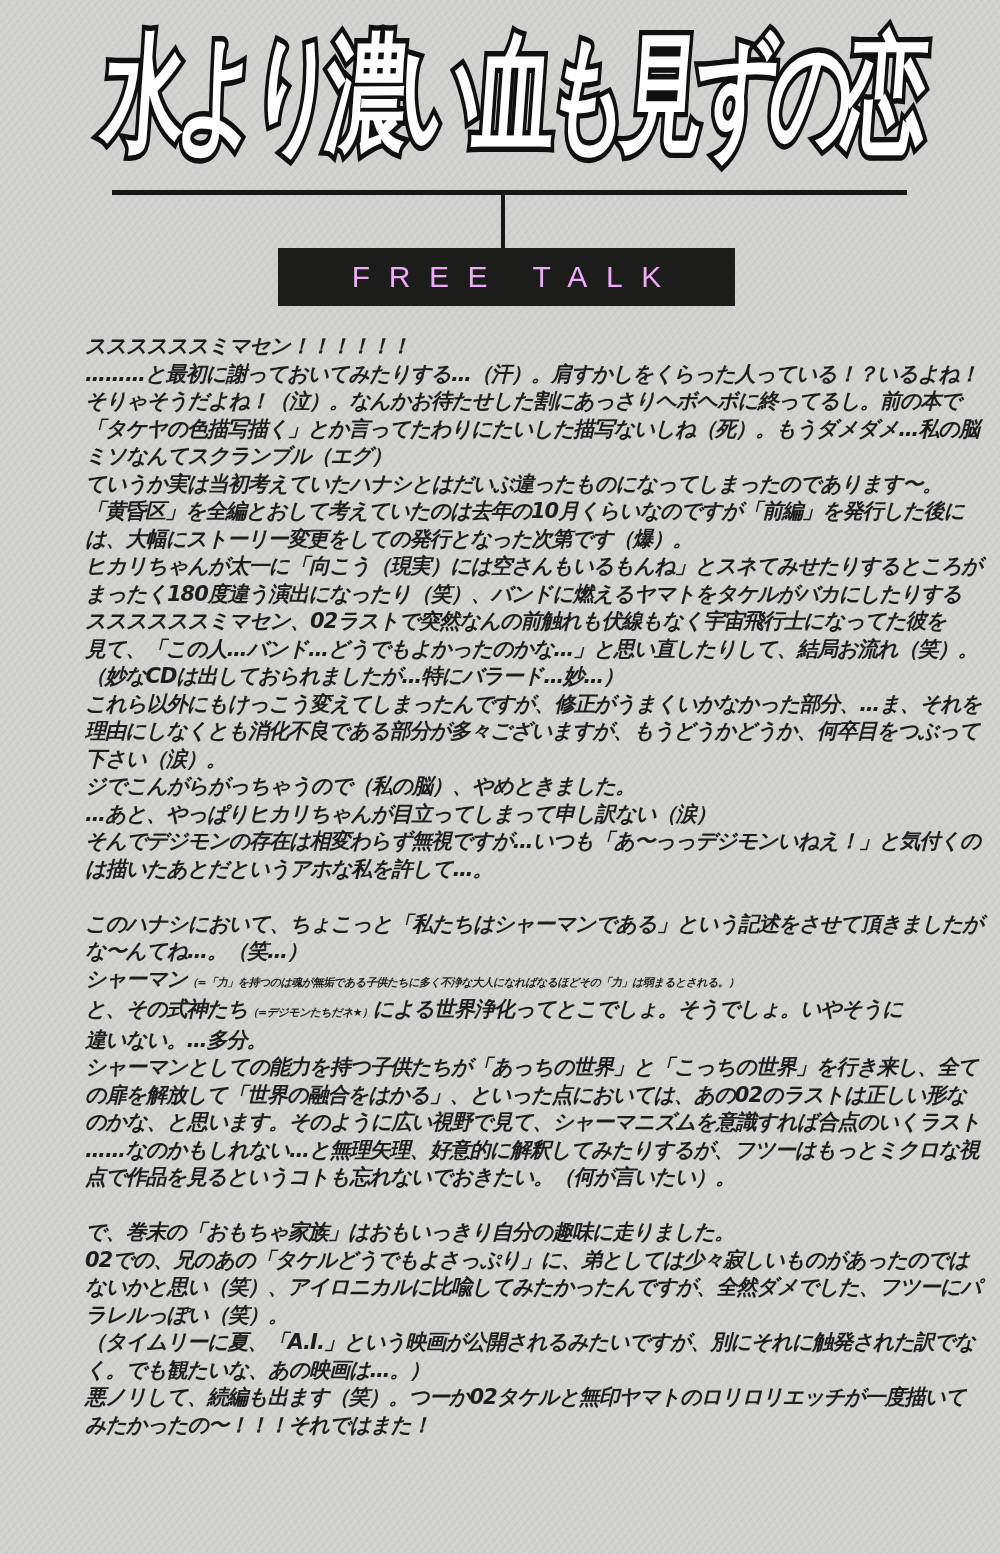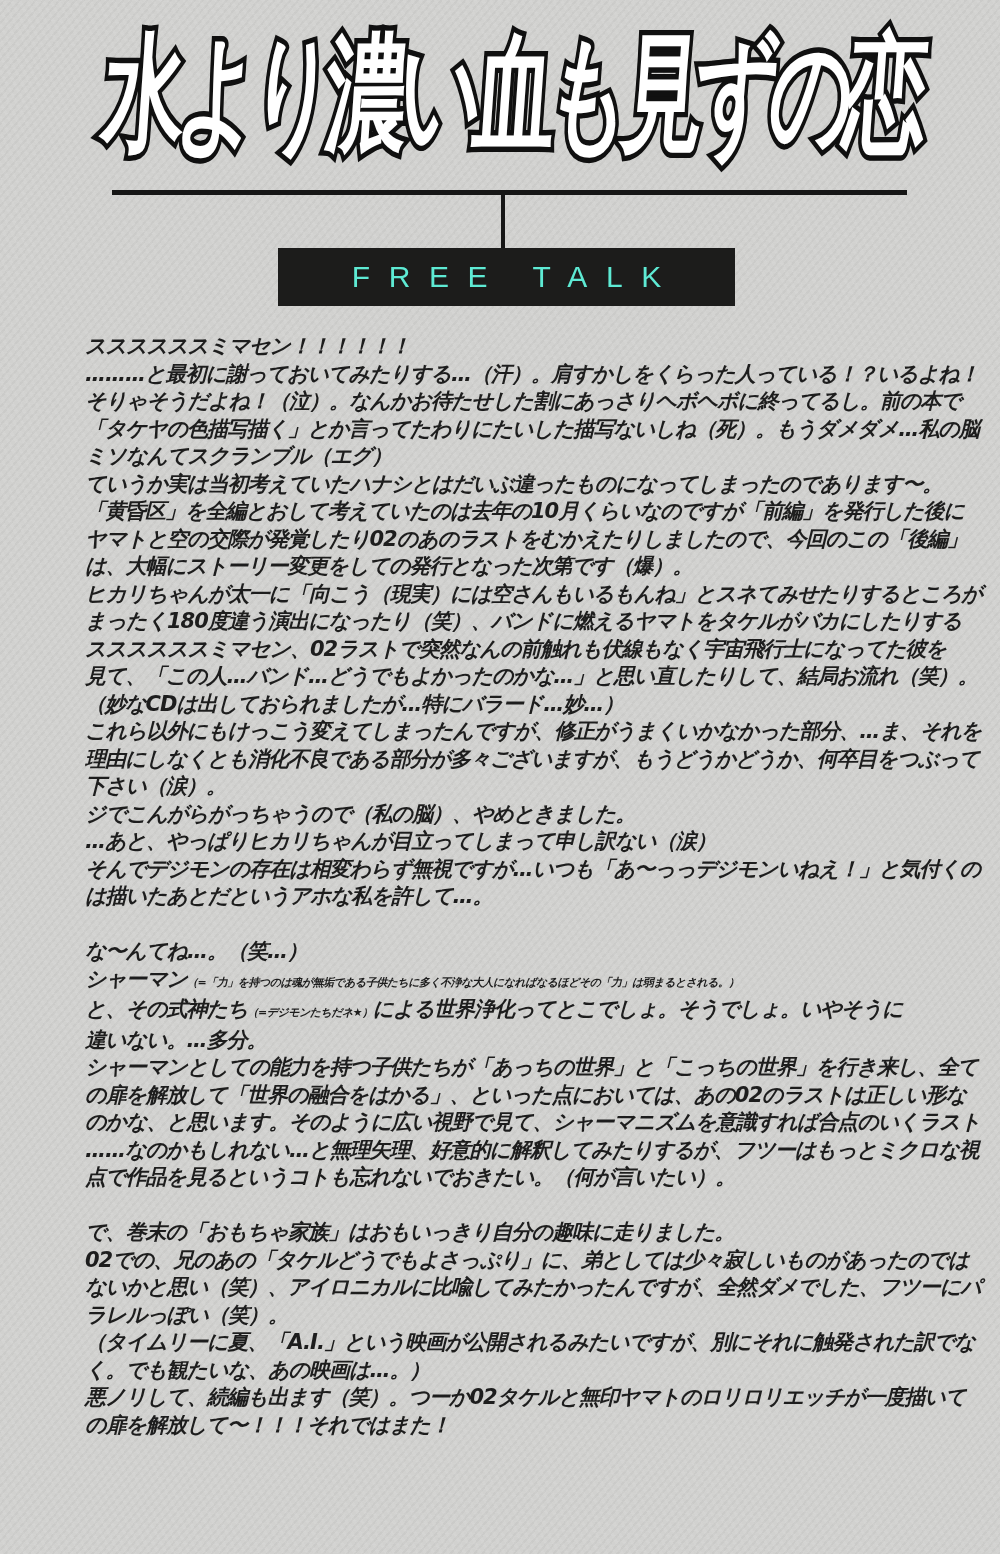--- a/index.html
+++ b/index.html
@@ -36,21 +36,21 @@
   .connector{
     position:absolute;left:501px;top:190px;width:4px;height:60px;background:#161616;
   }
   .banner{
     position:absolute;left:278px;top:248px;width:457px;height:58px;
     background:#1c1c1b;
     display:flex;align-items:center;justify-content:center;
   }
   .banner span{
     font-family:"Liberation Sans",sans-serif;
-    color:#5eead4;font-size:30px;font-weight:400;
+    color:#f0abfc;font-size:30px;font-weight:400;
     letter-spacing:0.62em;text-indent:0.62em;white-space:nowrap;
   }
   .body-lines{
     position:absolute;left:85px;top:333px;width:880px;
     font-size:21px;line-height:27.5px;font-weight:bold;
     color:#1d1d1d;letter-spacing:-1px;white-space:nowrap;font-style:italic;
   }
   .body-lines .line{min-height:27.5px;}
   .body-lines .small{font-size:11px;letter-spacing:-0.5px;}
 </style>
@@ -65,47 +65,47 @@
     <span>FREE TALK</span>
   </div>
   <div class="body-lines" id="body-lines">
       <div class="line"><span>ススススススミマセン！！！！！！</span></div>
       <div class="line"><span>………と最初に謝っておいてみたりする…（汗）。肩すかしをくらった人っている！？いるよね！</span></div>
       <div class="line"><span>そりゃそうだよね！（泣）。なんかお待たせした割にあっさりヘボヘボに終ってるし。前の本で</span></div>
       <div class="line"><span>「タケヤの色描写描く」とか言ってたわりにたいした描写ないしね（死）。もうダメダメ…私の脳</span></div>
       <div class="line"><span>ミソなんてスクランブル（エグ）</span></div>
       <div class="line"><span>ていうか実は当初考えていたハナシとはだいぶ違ったものになってしまったのであります〜。</span></div>
       <div class="line"><span>「黄昏区」を全編とおして考えていたのは去年の10月くらいなのですが「前編」を発行した後に</span></div>
-      <div class="line"><span>ヤマトと空の交際が発覚したり02のあのラストをむかえたりしましたので、今回のこの「後編」</span></div>
       <div class="line"><span>は、大幅にストーリー変更をしての発行となった次第です（爆）。</span></div>
       <div class="line"><span>ヒカリちゃんが太一に「向こう（現実）には空さんもいるもんね」とスネてみせたりするところが</span></div>
       <div class="line"><span>まったく180度違う演出になったり（笑）、バンドに燃えるヤマトをタケルがバカにしたりする</span></div>
       <div class="line"><span>ススススススミマセン、02ラストで突然なんの前触れも伏線もなく宇宙飛行士になってた彼を</span></div>
       <div class="line"><span>見て、「この人…バンド…どうでもよかったのかな…」と思い直したりして、結局お流れ（笑）。</span></div>
       <div class="line"><span> （妙なCDは出しておられましたが…特にバラード…妙…）</span></div>
       <div class="line"><span>これら以外にもけっこう変えてしまったんですが、修正がうまくいかなかった部分、…ま、それを</span></div>
       <div class="line"><span>理由にしなくとも消化不良である部分が多々ございますが、もうどうかどうか、何卒目をつぶって</span></div>
       <div class="line"><span>下さい（涙）。</span></div>
       <div class="line"><span>ジでこんがらがっちゃうので（私の脳）、やめときました。</span></div>
       <div class="line"><span>…あと、やっぱりヒカリちゃんが目立ってしまって申し訳ない（涙）</span></div>
       <div class="line"><span>そんでデジモンの存在は相変わらず無視ですが…いつも「あ〜っっデジモンいねえ！」と気付くの</span></div>
       <div class="line"><span>は描いたあとだというアホな私を許して…。</span></div>
       <div class="line"><span></span></div>
+      <div class="line"><span>このハナシにおいて、ちょこっと「私たちはシャーマンである」という記述をさせて頂きましたが</span></div>
       <div class="line"><span>な〜んてね…。（笑…）</span></div>
       <div class="line"><span>シャーマン</span><span class="small">（=「力」を持つのは魂が無垢である子供たちに多く不浄な大人になればなるほどその「力」は弱まるとされる。）</span></div>
       <div class="line"><span>と、その式神たち</span><span class="small">（=デジモンたちだネ★）</span><span>による世界浄化ってとこでしょ。そうでしょ。いやそうに</span></div>
       <div class="line"><span>違いない。…多分。</span></div>
       <div class="line"><span>シャーマンとしての能力を持つ子供たちが「あっちの世界」と「こっちの世界」を行き来し、全て</span></div>
       <div class="line"><span>の扉を解放して「世界の融合をはかる」、といった点においては、あの02のラストは正しい形な</span></div>
       <div class="line"><span>のかな、と思います。そのように広い視野で見て、シャーマニズムを意識すれば合点のいくラスト</span></div>
       <div class="line"><span>……なのかもしれない…と無理矢理、好意的に解釈してみたりするが、フツーはもっとミクロな視</span></div>
       <div class="line"><span>点で作品を見るというコトも忘れないでおきたい。（何が言いたい）。</span></div>
       <div class="line"><span></span></div>
       <div class="line"><span>で、巻末の「おもちゃ家族」はおもいっきり自分の趣味に走りました。</span></div>
       <div class="line"><span>02での、兄のあの「タケルどうでもよさっぷり」に、弟としては少々寂しいものがあったのでは</span></div>
       <div class="line"><span>ないかと思い（笑）、アイロニカルに比喩してみたかったんですが、全然ダメでした、フツーにパ</span></div>
       <div class="line"><span>ラレルっぽい（笑）。</span></div>
       <div class="line"><span> （タイムリーに夏、「A.I.」という映画が公開されるみたいですが、別にそれに触発された訳でな</span></div>
       <div class="line"><span>く。でも観たいな、あの映画は…。）</span></div>
       <div class="line"><span>悪ノリして、続編も出ます（笑）。つーか02タケルと無印ヤマトのロリロリエッチが一度描いて</span></div>
-      <div class="line"><span>の扉を解放して〜！！！それではまた！</span></div>
+      <div class="line"><span>みたかったの〜！！！それではまた！</span></div>
     </div>
 </div>
 
 </body></html>

